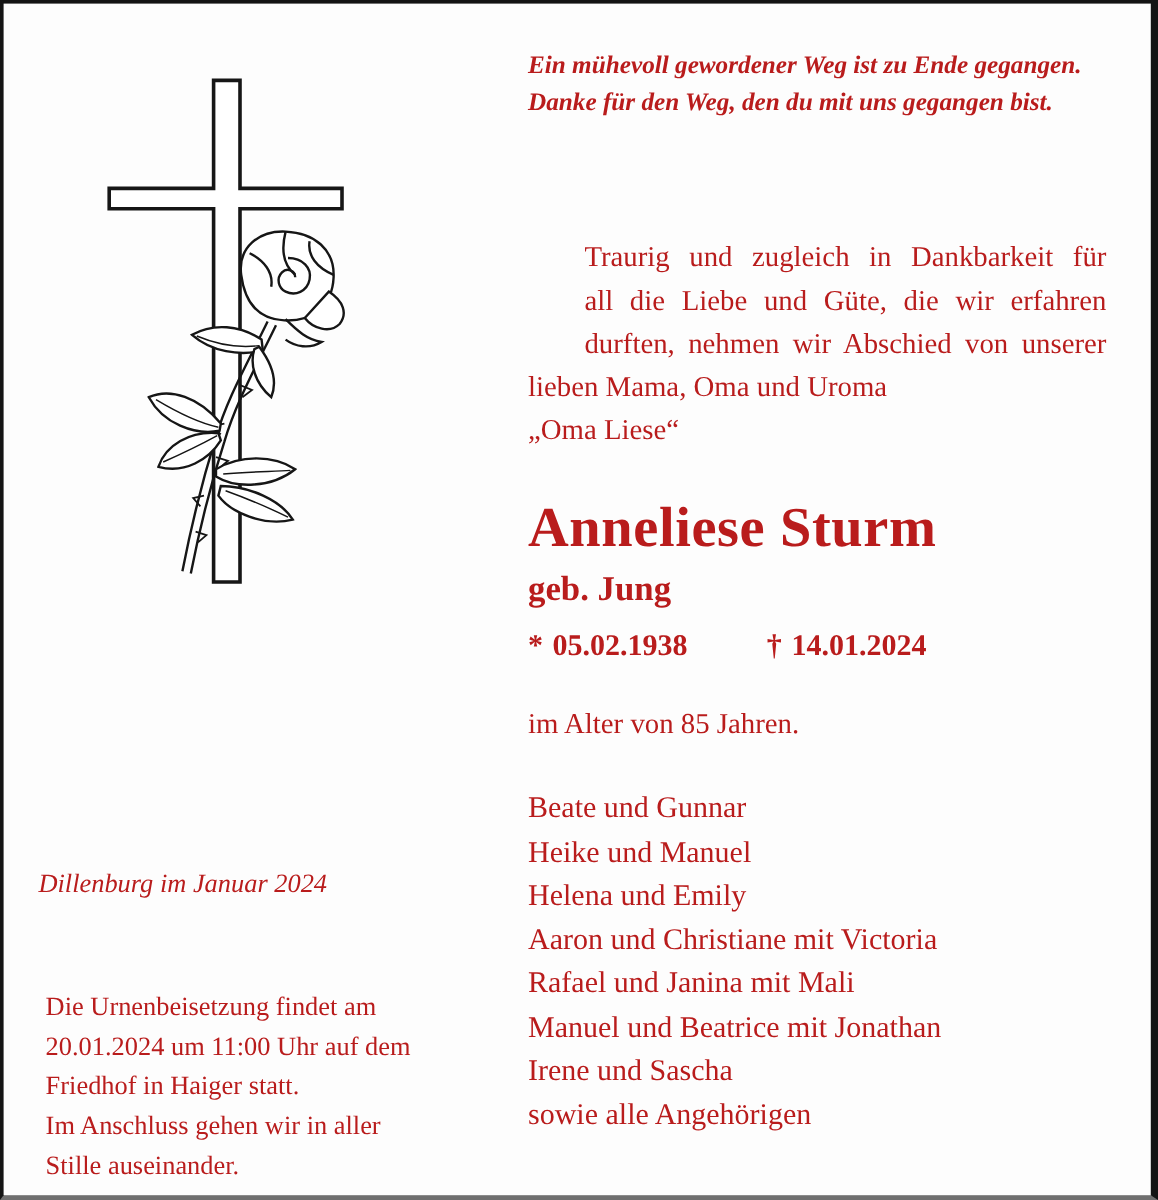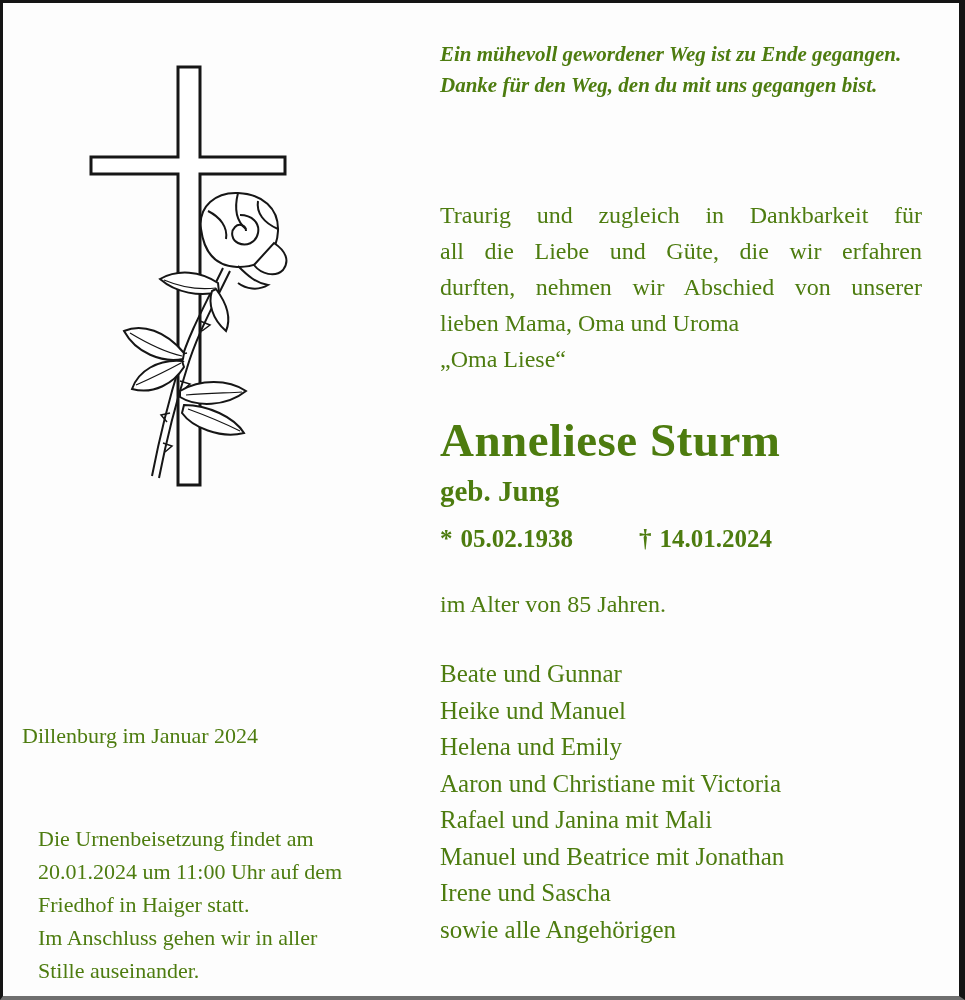--- a/index.html
+++ b/index.html
@@ -7,40 +7,40 @@
     position:relative;
     width:965px;height:1000px;
     box-sizing:border-box;
     background:#fdfdfd;
     border-top:3px solid #141414;
     border-left:3px solid #141414;
     border-right:6px solid #141414;
     border-bottom:4px solid #6f6f6f;
     overflow:hidden;
     font-family:"Liberation Serif", serif;
-    color:#4d7c0f;
+    color:#b91c1c;
   }
   .illustration{position:absolute;left:85px;top:58px;}
   .poem{position:absolute;left:437px;top:36px;width:500px;
         font-style:italic;font-weight:600;font-size:21px;line-height:31px;}
   .announcement{position:absolute;left:437px;top:194px;width:482px;
         font-size:24px;line-height:36px;}
-  .jline{text-align:justify;text-align-last:justify;}
+  .jline{text-align:justify;text-align-last:justify;margin-left:47px;}
   .lastline{text-align:left;}
   .nickname{font-size:24px;line-height:36px;}
   .name{position:absolute;left:437px;top:410px;font-size:47px;font-weight:700;
         letter-spacing:0.5px;white-space:nowrap;}
   .maiden{position:absolute;left:437px;top:472px;font-size:29px;font-weight:700;}
   .dates{position:absolute;left:437px;top:522px;font-size:25px;font-weight:700;
          display:flex;align-items:baseline;}
   .dates .birth{margin-right:66px;}
   .dates .sym{margin-right:8px;}
   .age{position:absolute;left:437px;top:588px;font-size:24px;text-align:right;}
   .mourners{position:absolute;left:437px;top:653px;font-size:25px;line-height:36.5px;}
-  .place-date{position:absolute;left:19px;top:720px;font-size:22px;}
+  .place-date{position:absolute;left:29px;top:720px;font-size:22px;font-style:italic;}
   .funeral{position:absolute;left:35px;top:784px;font-size:22px;line-height:33px;width:390px;margin-top:35px;}
 </style>
 </head>
 <body>
 
 <div class="page">
 
   <svg class="illustration" width="200" height="430" viewBox="0 0 200 430" aria-hidden="true">
     <g fill="#ffffff" stroke="#161616">
       <path stroke-width="3" d="M90,6 L112,6 L112,96 L197,96 L197,113 L112,113 L112,424 L90,424 L90,113 L3,113 L3,96 L90,96 Z"></path>

